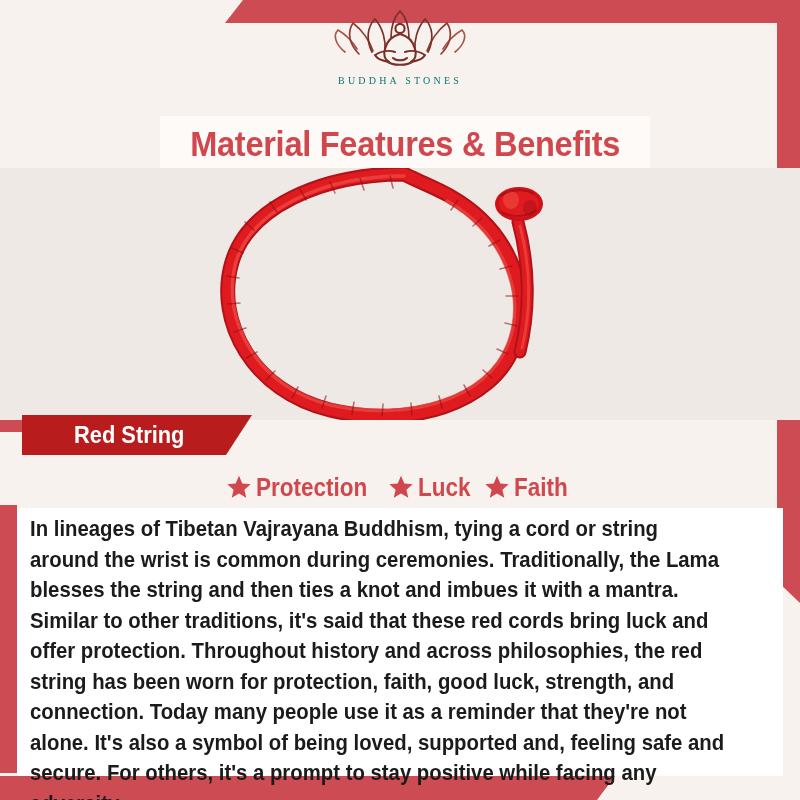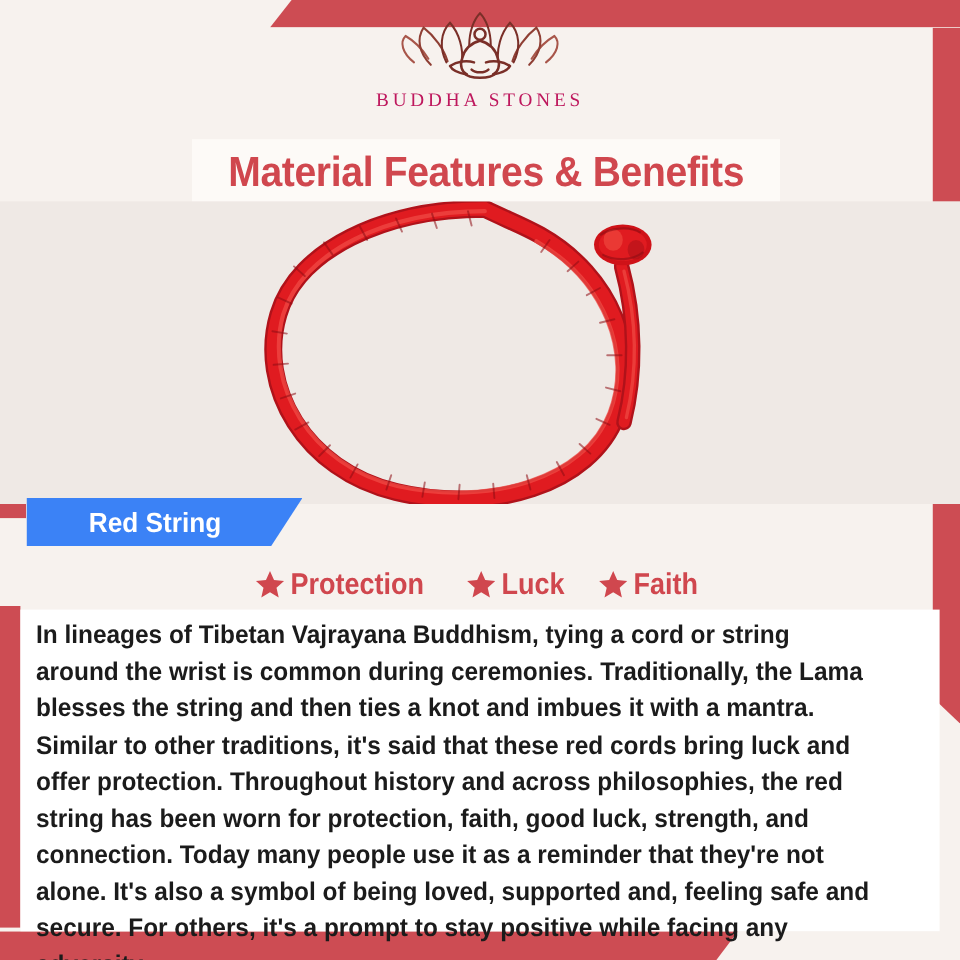--- a/index.html
+++ b/index.html
@@ -32,21 +32,21 @@
     bottom:0;left:0;width:615px;height:24px;
     clip-path:polygon(0 0,100% 0,calc(100% - 18px) 100%,0 100%);
   }
 
   
   .logo-wrap{position:absolute;top:8px;left:0;width:800px;height:92px;
     display:flex;flex-direction:column;align-items:center;justify-content:flex-start;}
   .logo-mark{width:150px;height:66px;}
   .logo-word{
     font-family:"Liberation Serif", serif;
-    font-size:16px;letter-spacing:3.2px;color:#be185d;
+    font-size:10px;letter-spacing:3.2px;color:#0f766e;
     margin-top:1px;font-weight:400;
   }
 
   
   .title-banner{
     position:absolute;top:116px;left:160px;width:490px;height:55px;
     background:#fdfaf7;display:flex;align-items:center;justify-content:center;
   }
   .title-text{
     color:#d0474e;font-size:35px;font-weight:bold;
@@ -57,34 +57,34 @@
   
   .photo-band{
     position:absolute;top:168px;left:0;width:800px;height:252px;
     background:#efe9e5;overflow:hidden;
   }
   .photo-inner{position:absolute;top:-12px;left:0;width:800px;height:280px;}
 
   
   .ribbon{
     position:absolute;top:415px;left:22px;width:230px;height:40px;
-    background:#3b82f6;
+    background:#b91c1c;
     clip-path:polygon(0 0,100% 0,calc(100% - 26px) 100%,0 100%);
     display:flex;align-items:center;
   }
   .ribbon-text{
     color:#ffffff;font-size:23px;font-weight:bold;font-stretch:condensed;
     margin-left:52px;transform:scaleX(0.95);transform-origin:left center;
     white-space:nowrap;
   }
 
   
   .features{
     position:absolute;top:466px;left:0;width:800px;height:42px;
-    display:flex;align-items:center;justify-content:center;gap:22px;
+    display:flex;align-items:center;justify-content:center;gap:8px;
     padding:0 28px;box-sizing:border-box;
   }
   .feature{display:flex;align-items:center;gap:4px;}
   .star{flex:0 0 auto;display:block;}
   .feature-label{
     color:#d0474e;font-size:25px;font-weight:bold;font-stretch:condensed;
     transform:scaleX(0.9);transform-origin:left center;white-space:nowrap;
     line-height:1;
   }
 

